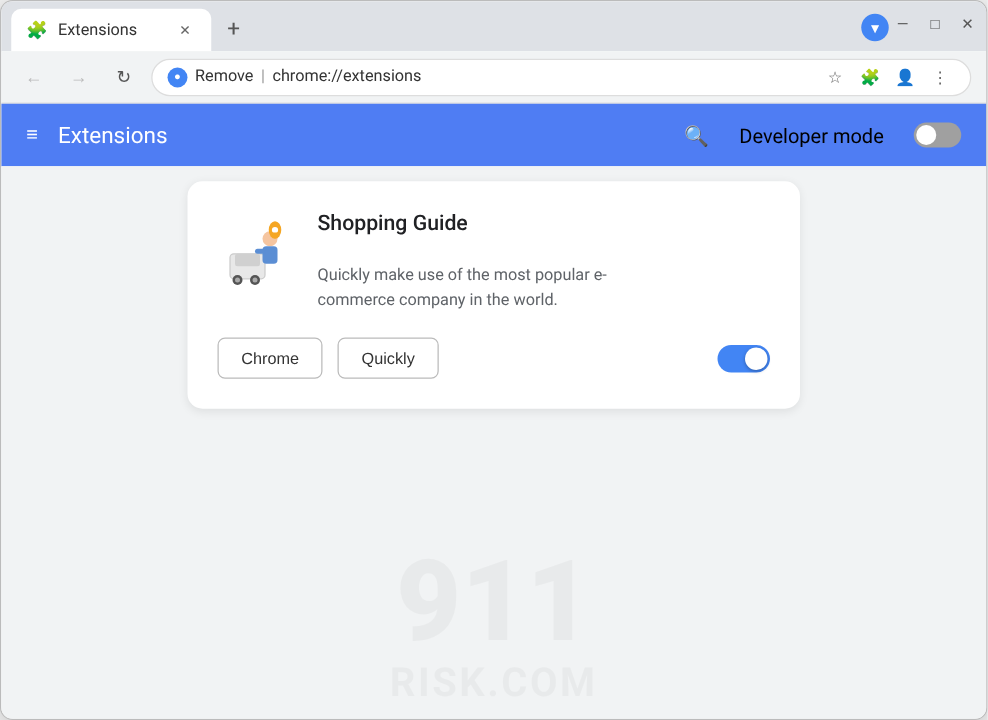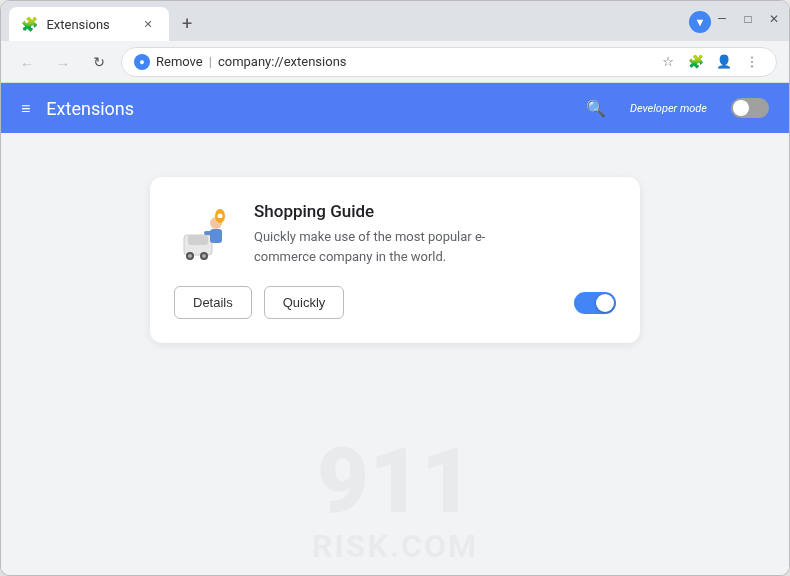--- a/index.html
+++ b/index.html
@@ -223,24 +223,23 @@
     }
 
     .ext-search-icon {
       color: white;
       font-size: 16px;
       cursor: pointer;
       margin-right: 8px;
     }
 
     .dev-mode-label {
-      color: #ffffff;
-      font-size: 11px;
+      color: #000000;
+      font-size: 16px;
       margin-right: 8px;
-      font-style: italic;
     }
 
     .toggle-switch {
       width: 38px;
       height: 20px;
       background: #a0a0a0;
       border-radius: 10px;
       position: relative;
       cursor: pointer;
     }
@@ -255,21 +254,21 @@
       left: 2px;
       transition: left 0.2s;
     }
 
     .toggle-switch.off .knob { left: 2px; }
 
     
     .ext-content {
       background: #f1f3f4;
       flex: 1;
-      padding: 44px 20px;
+      padding: 12px 20px;
       display: flex;
       align-items: flex-start;
       justify-content: center;
       position: relative;
       overflow: hidden;
     }
 
     
     .watermark {
       position: absolute;
@@ -339,20 +338,21 @@
       font-weight: 500;
       color: #202124;
       margin-bottom: 6px;
     }
 
     .ext-desc {
       font-size: 13px;
       color: #5f6368;
       line-height: 1.5;
       max-width: 280px;
+      margin-top: 16px;
     }
 
     .ext-card-bottom {
       display: flex;
       align-items: center;
       gap: 12px;
     }
 
     .ext-btn {
       border: 1.5px solid #bbb;
@@ -408,21 +408,21 @@
   </div>
 
   <div class="nav-bar">
     <div class="nav-icon-btn disabled">←</div>
     <div class="nav-icon-btn disabled">→</div>
     <div class="nav-icon-btn">↻</div>
     <div class="address-bar">
       <div class="site-icon">●</div>
       <span>Remove</span>
       <span class="address-separator">|</span>
-      <span class="address-url">company://extensions</span>
+      <span class="address-url">chrome://extensions</span>
       <div class="address-bar-icons">
         <div class="addr-icon-btn">☆</div>
         <div class="addr-icon-btn">🧩</div>
         <div class="addr-icon-btn">👤</div>
         <div class="addr-icon-btn">⋮</div>
       </div>
     </div>
   </div>
 
   <div class="ext-header">
@@ -466,21 +466,21 @@
             <circle cx="46" cy="15" r="2.5" fill="#fff"></circle>
             <polygon points="46,22 43,17 49,17" fill="#f5a623"></polygon>
           </svg>
         </div>
         <div class="ext-info">
           <div class="ext-name">Shopping Guide</div>
           <div class="ext-desc">Quickly make use of the most popular e-commerce company in the world.</div>
         </div>
       </div>
       <div class="ext-card-bottom">
-        <button class="ext-btn">Details</button>
+        <button class="ext-btn">Chrome</button>
         <button class="ext-btn">Quickly</button>
         <div class="ext-toggle-on">
           <div class="knob"></div>
         </div>
       </div>
     </div>
   </div>
 
 </div>
 

